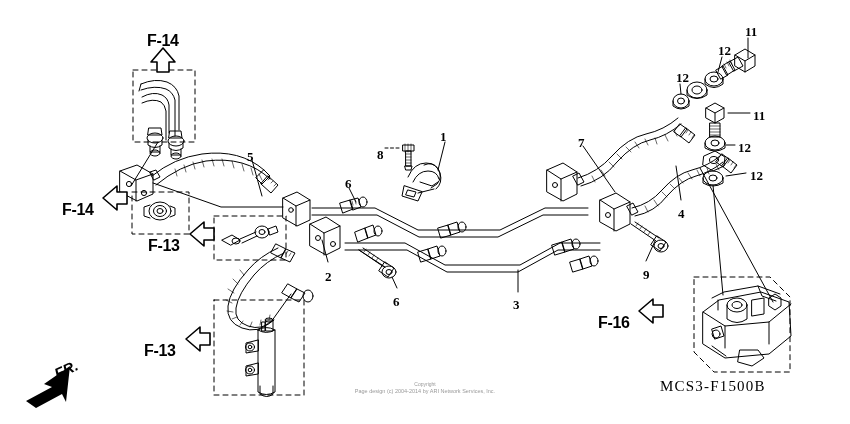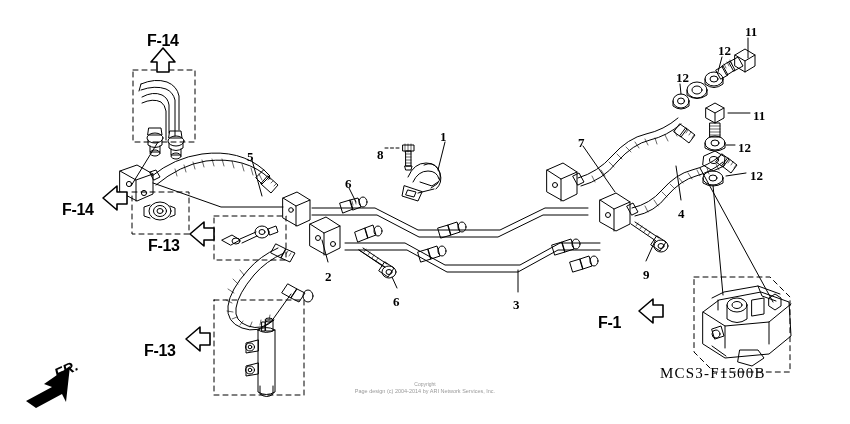--- a/index.html
+++ b/index.html
@@ -423,22 +423,22 @@
   <div class="lbl callout" style="left:718px; top:44px;">12</div>
   <div class="lbl callout" style="left:676px; top:71px;">12</div>
   <div class="lbl callout" style="left:753px; top:109px;">11</div>
   <div class="lbl callout" style="left:738px; top:141px;">12</div>
   <div class="lbl callout" style="left:750px; top:169px;">12</div>
 
   <div class="lbl ref" style="left:147px; top:33px;">F-14</div>
   <div class="lbl ref" style="left:62px;  top:202px;">F-14</div>
   <div class="lbl ref" style="left:148px; top:238px;">F-13</div>
   <div class="lbl ref" style="left:144px; top:343px;">F-13</div>
-  <div class="lbl ref" style="left:598px; top:315px;">F-1</div>
+  <div class="lbl ref" style="left:598px; top:315px;">F-16</div>
 
   <div class="lbl frtext" style="left:58px; top:366px;">FR.</div>
 
-  <div class="lbl partno" style="left:660px; top:366px;">MCS3-F1500B</div>
+  <div class="lbl partno" style="left:660px; top:379px;">MCS3-F1500B</div>
 
   <div class="copyline copy1" style="left:0px; top:381px; width:850px;">Copyright</div>
   <div class="copyline copy2" style="left:0px; top:388px; width:850px;">Page design (c) 2004-2014 by ARI Network Services, Inc.</div>
 
 </div>
 
 </body></html>

